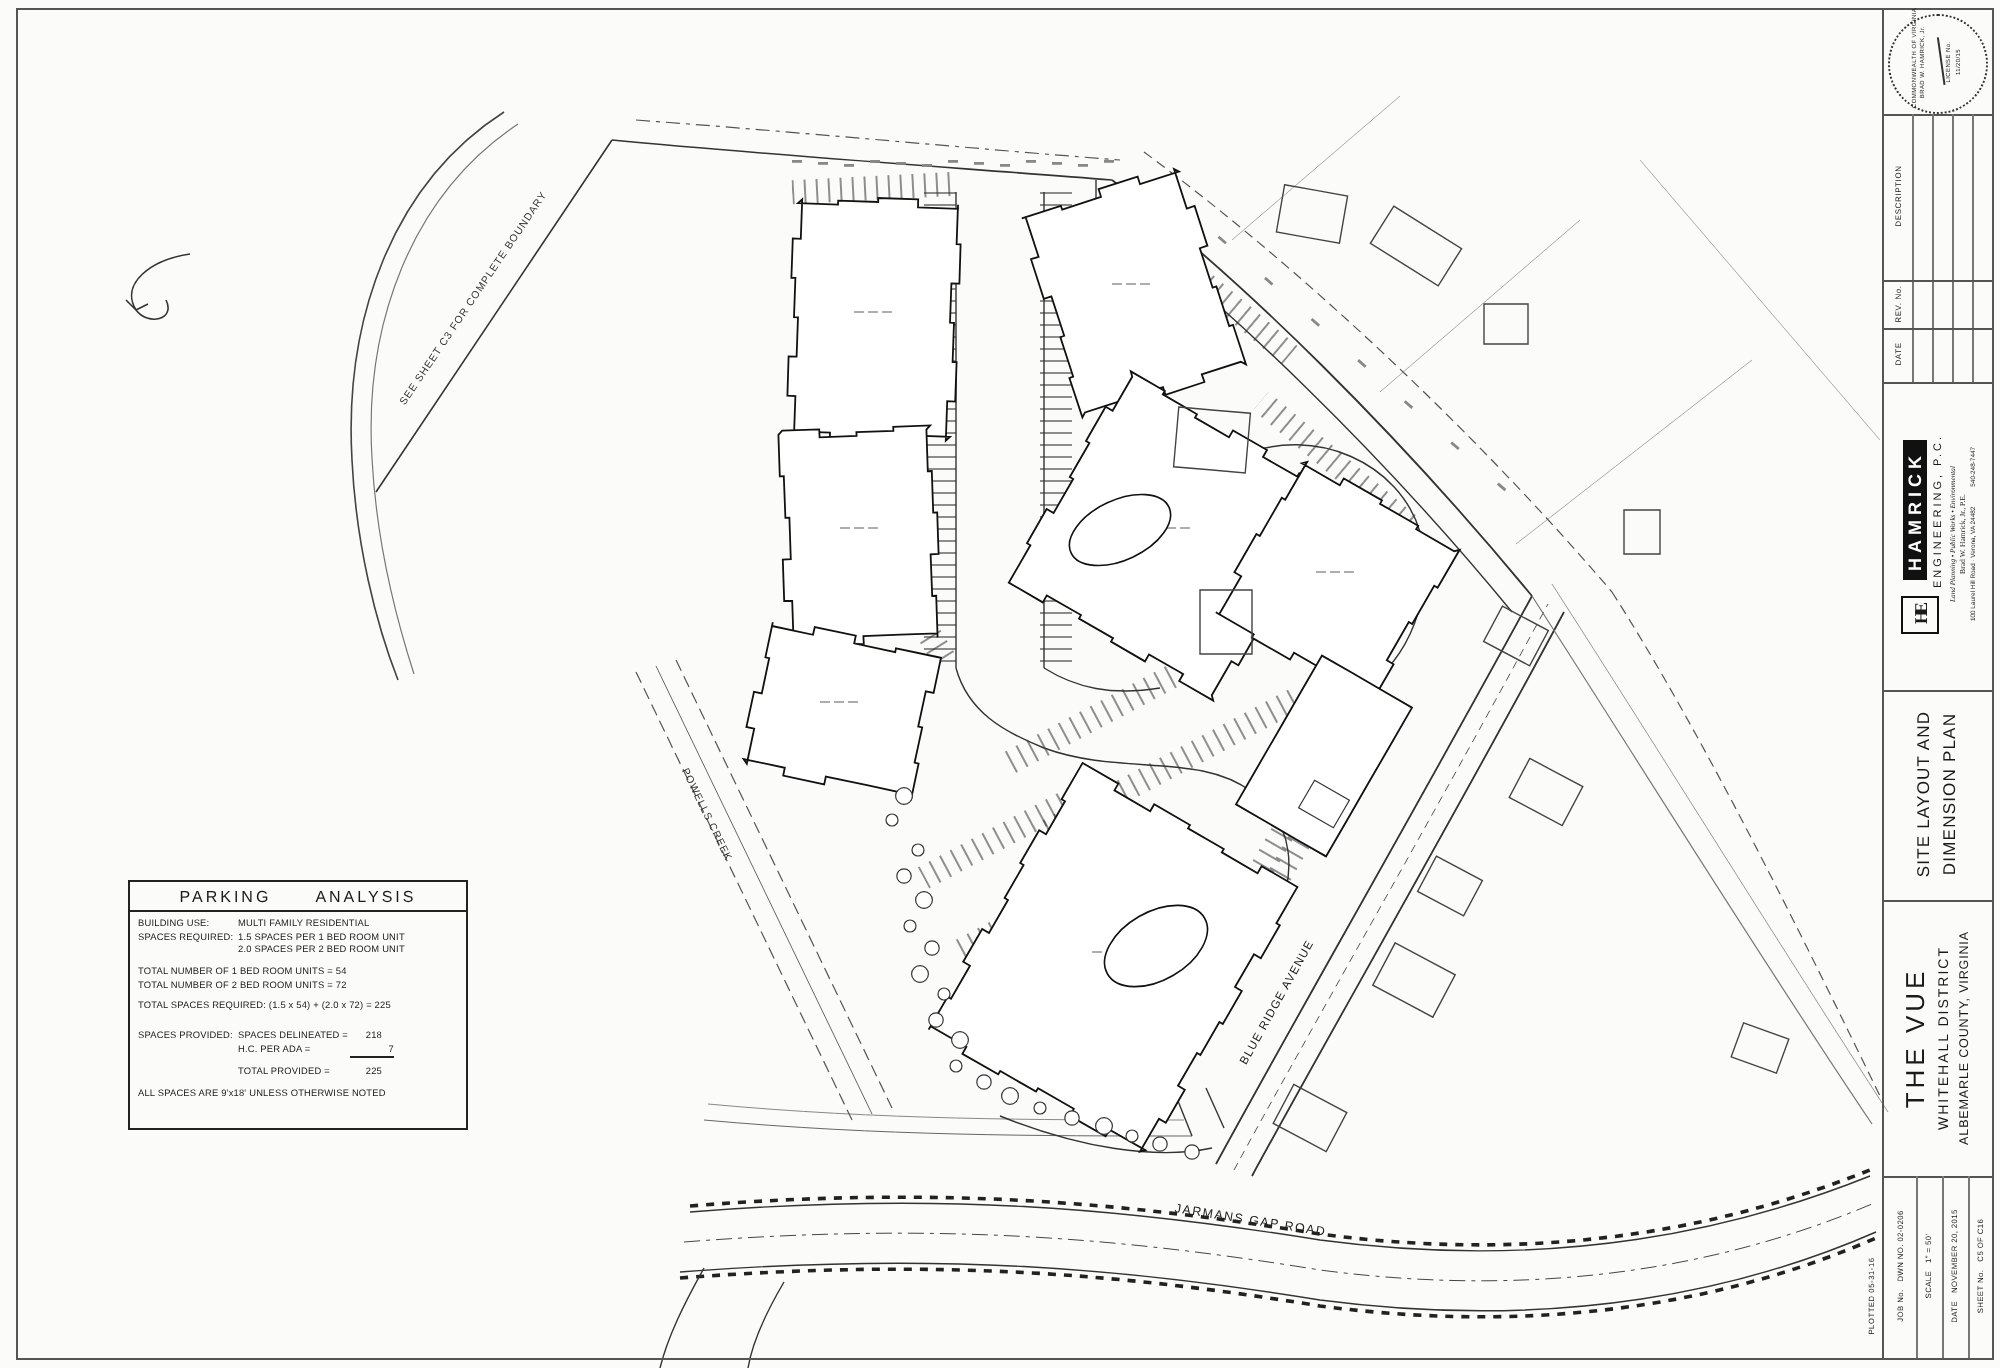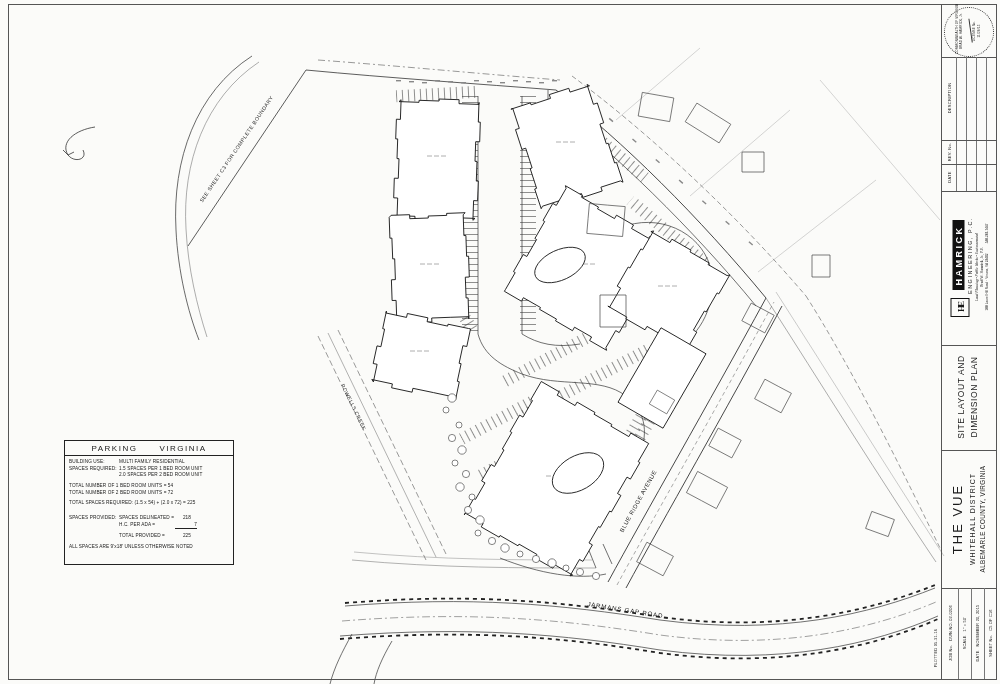--- a/index.html
+++ b/index.html
@@ -228,21 +228,21 @@
 <div class="abs" id="strip-border"></div>
 <div class="abs hdiv" style="top:57px"></div>
 <div class="abs hdiv" style="top:191px"></div>
 <div class="abs hdiv" style="top:345px"></div>
 <div class="abs hdiv" style="top:450px"></div>
 <div class="abs hdiv" style="top:588px"></div>
 
 <div class="abs" id="parking-box">
   <div id="parking-head">
     <span>PARKING</span>
-    <span>VIRGINIA</span>
+    <span>ANALYSIS</span>
   </div>
   <div id="parking-body">
     <div class="pa-row">
         <span class="pa-lab">BUILDING USE:</span>
         <span>MULTI FAMILY RESIDENTIAL</span>
       </div>
     <div class="pa-row">
         <span class="pa-lab">SPACES REQUIRED:</span>
         <span>1.5 SPACES PER 1 BED ROOM UNIT</span>
       </div>

